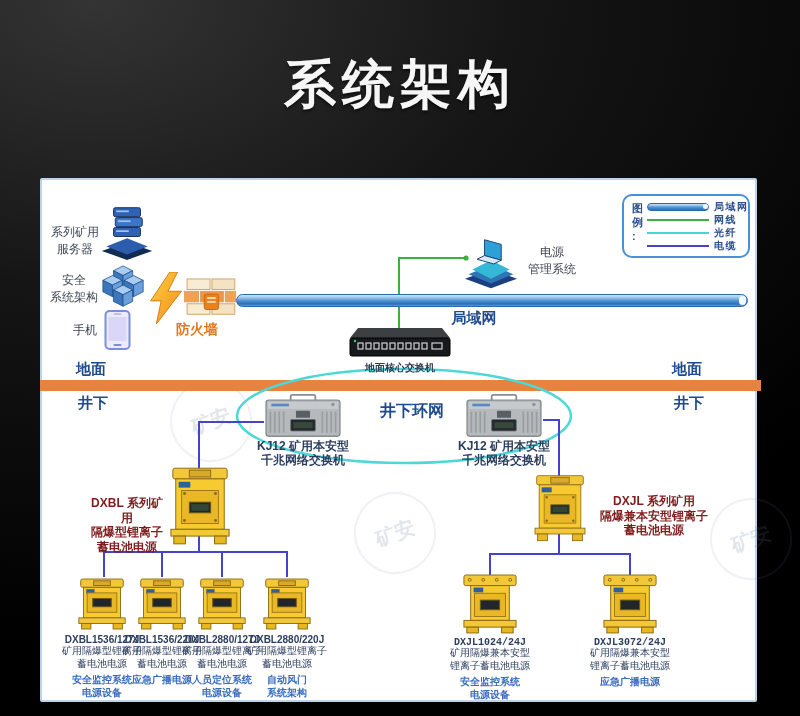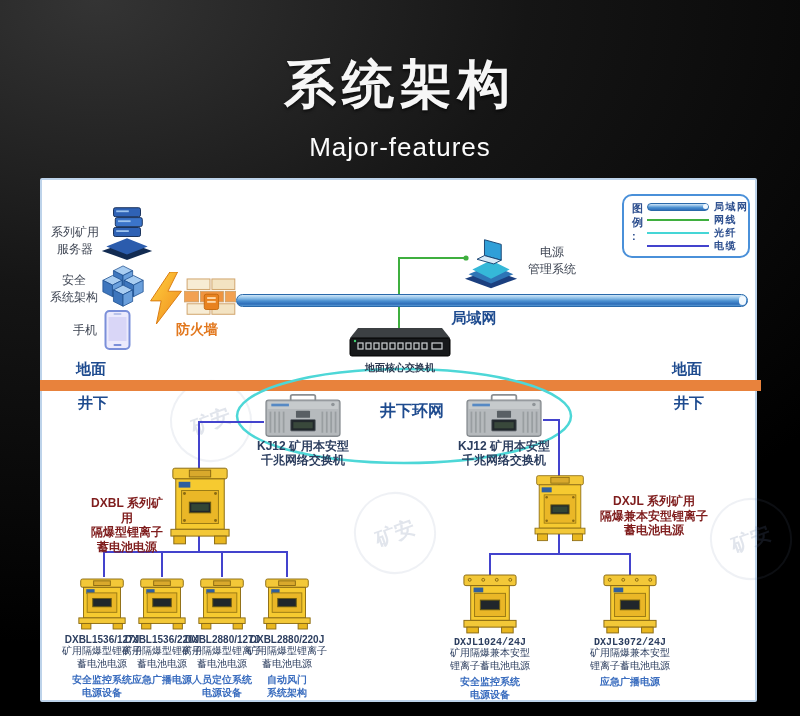--- a/index.html
+++ b/index.html
@@ -222,21 +222,20 @@
       <rect x="2" y="50" width="54" height="7" fill="#f3c838" stroke="#8a6a12"></rect>
       <rect x="5" y="57" width="12" height="6" fill="#e9b71f" stroke="#8a6a12"></rect>
       <rect x="41" y="57" width="12" height="6" fill="#e9b71f" stroke="#8a6a12"></rect>
     </symbol>
   </defs>
 </svg>
 
 <div class="stage">
   <div class="hdr">
     <div class="title">系统架构</div>
-    <div class="subtitle">Major-features</div>
   </div>
 
   <div class="panel">
 
     <div class="wm wm1">矿安</div>
     <div class="wm wm2">矿安</div>
     <div class="wm wm3">矿安</div>
 
     <div class="abs bar"></div>
 

